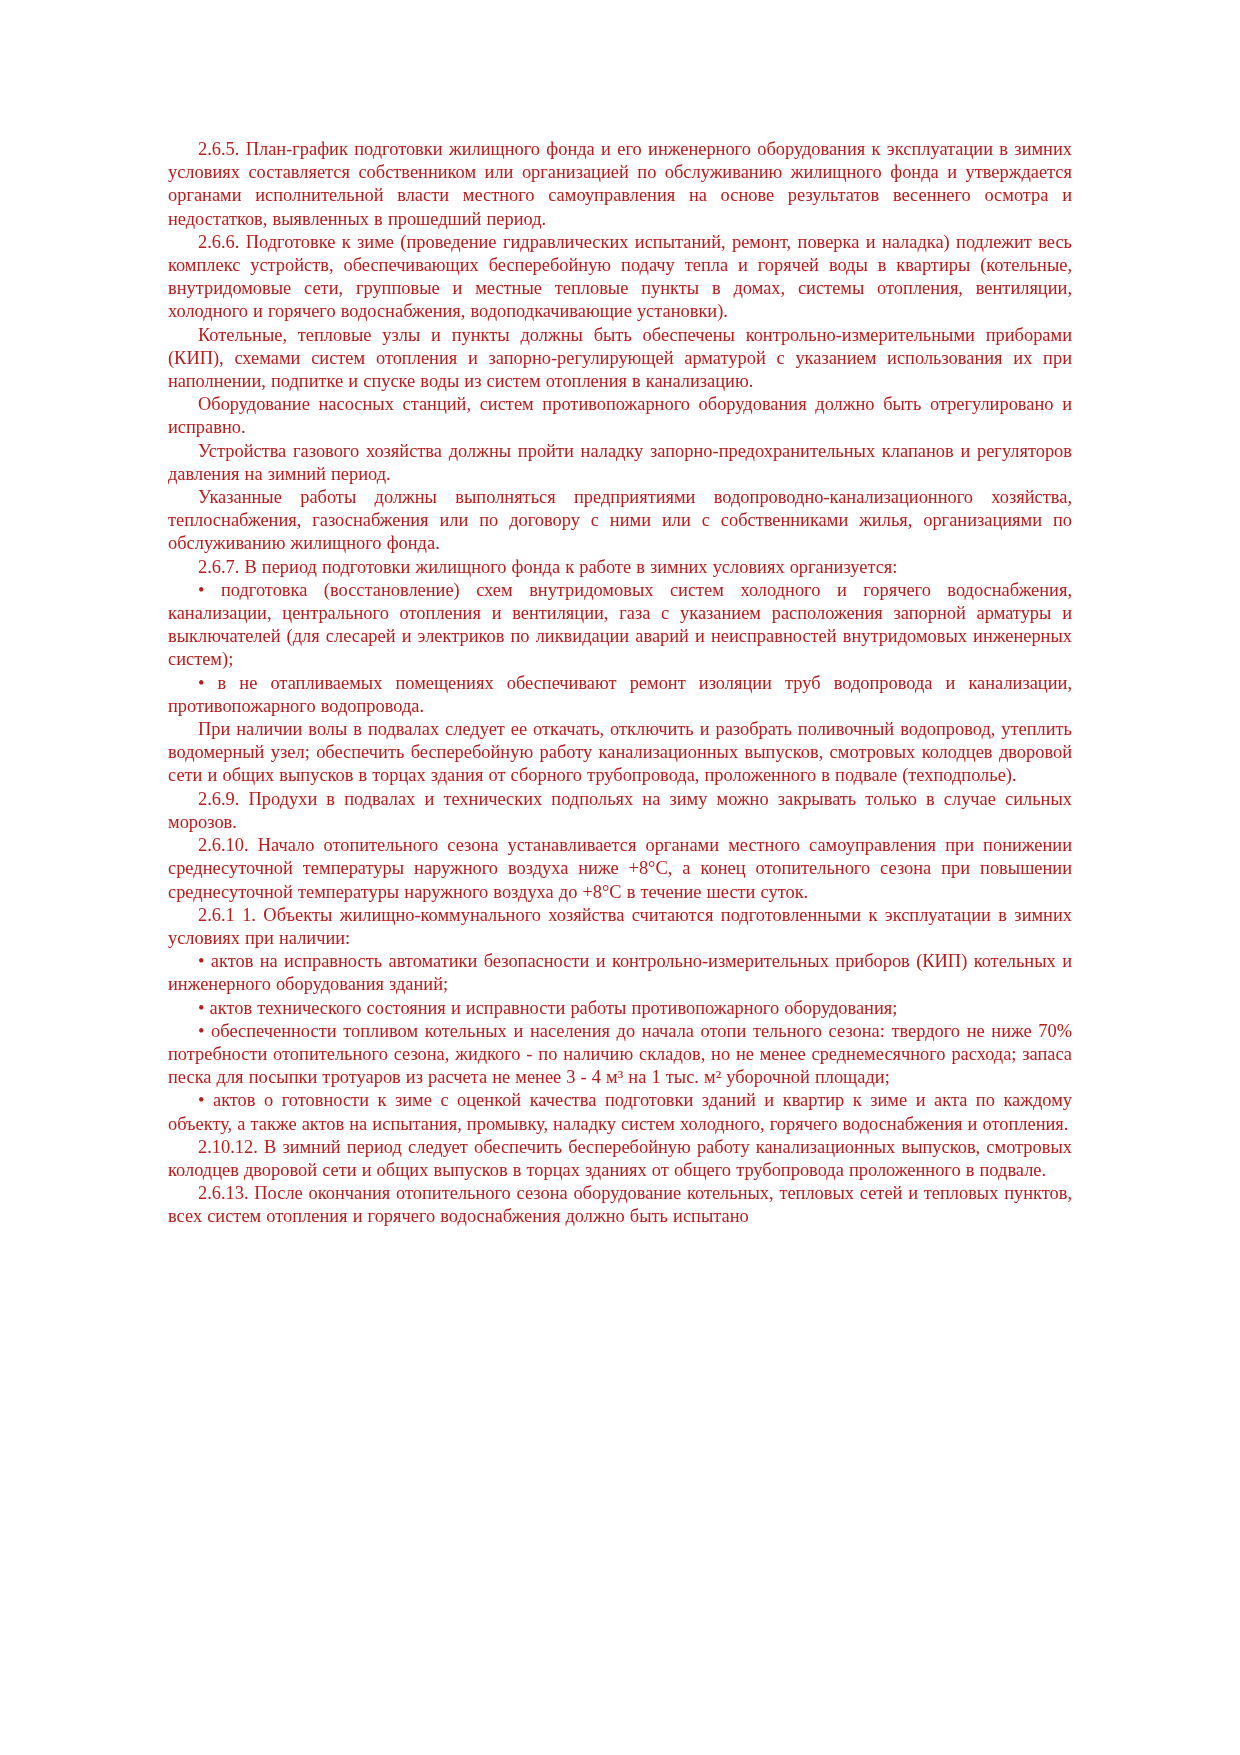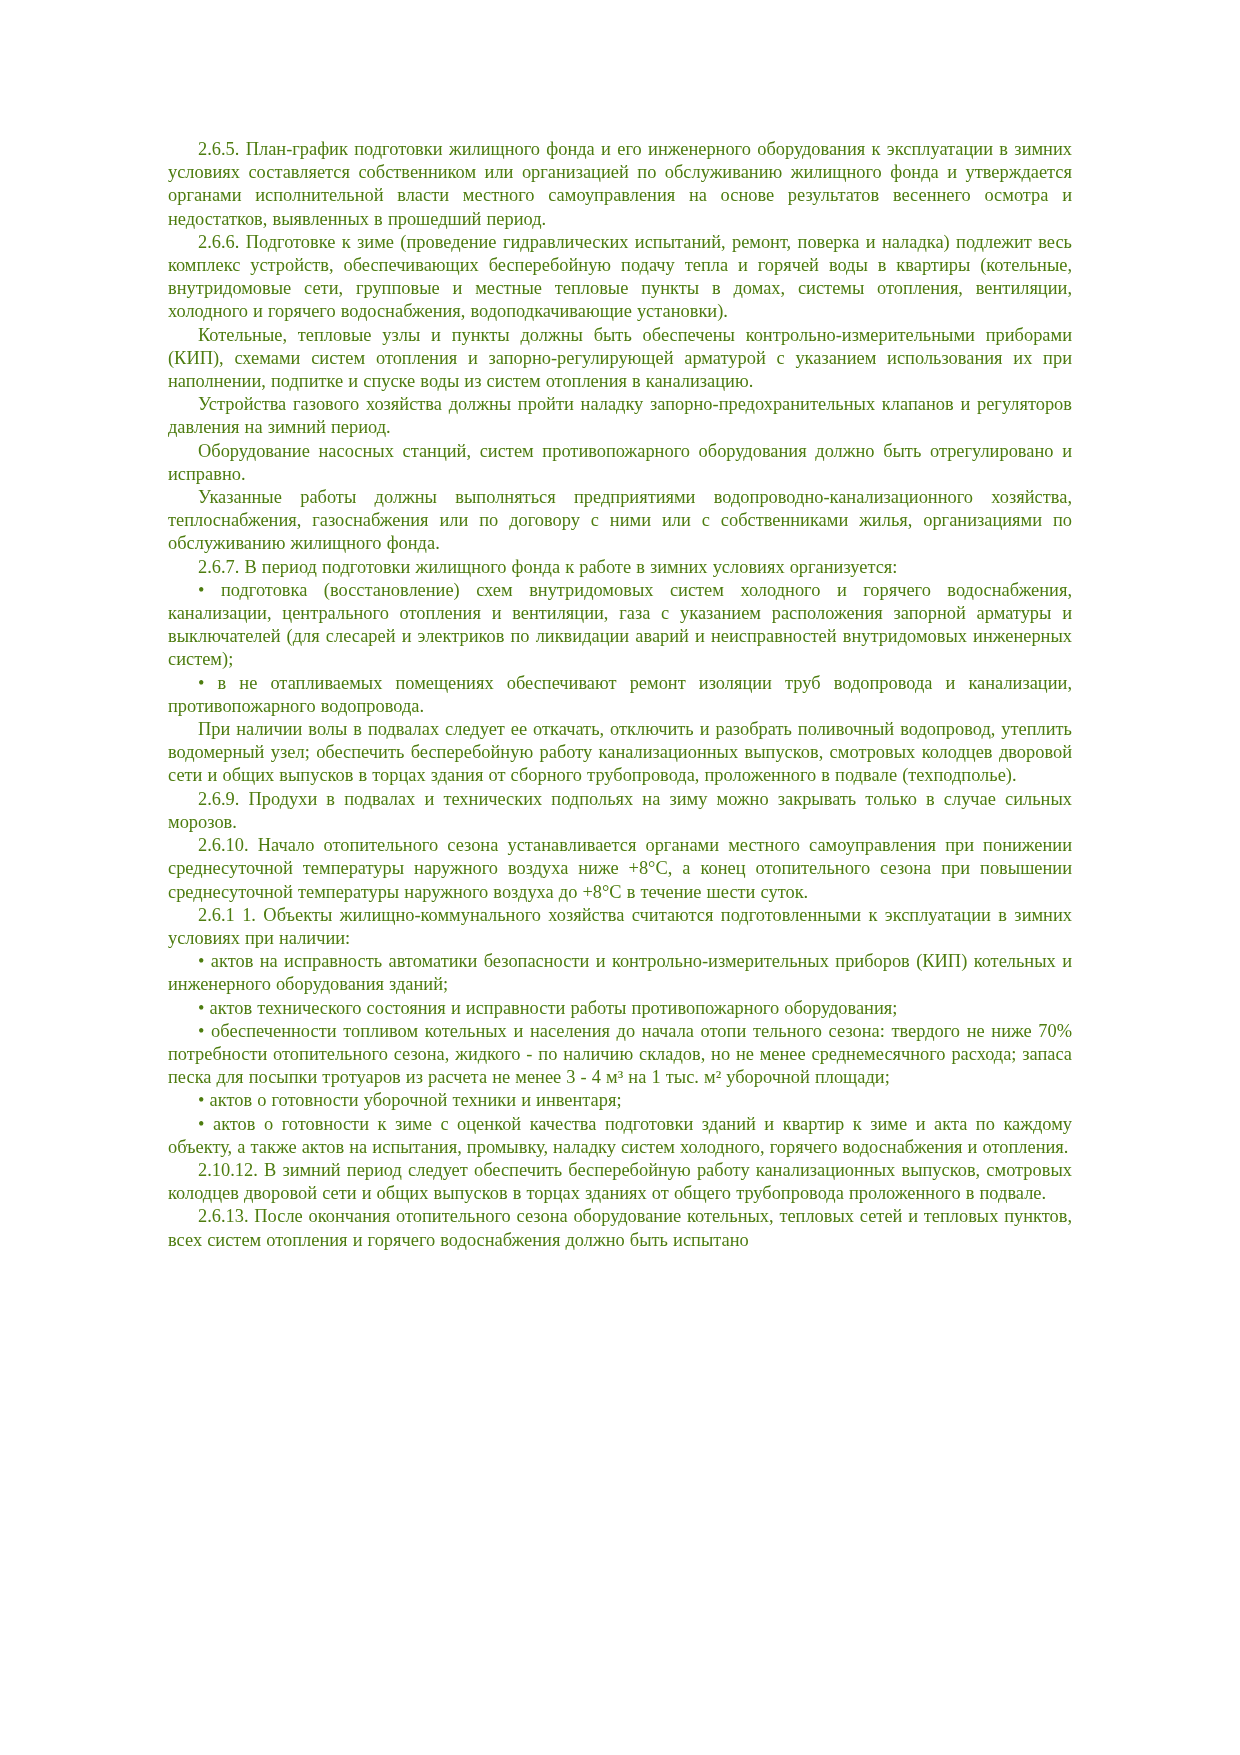--- a/index.html
+++ b/index.html
@@ -19,46 +19,45 @@
   }
   .doc-body {
     width: 904px;
   }
   .para {
     margin: 0;
     padding: 0;
     font-family: "Liberation Serif", "DejaVu Serif", serif;
     font-size: 18.4px;
     line-height: 23.2px;
-    color: #4d7c0f;
+    color: #b91c1c;
     text-align: justify;
     text-indent: 30px;
     word-spacing: 0.5px;
   }
 </style>
 </head>
 <body>
 
 <div class="page">
   <main class="doc-body">
 
   <p class="para">2.6.5. План-график подготовки жилищного фонда и его инженерного оборудования к эксплуатации в зимних условиях составляется собственником или организацией по обслуживанию жилищного фонда и утверждается органами исполнительной власти местного самоуправления на основе результатов весеннего осмотра и недостатков, выявленных в прошедший период.</p>
       <p class="para">2.6.6. Подготовке к зиме (проведение гидравлических испытаний, ремонт, поверка и наладка) подлежит весь комплекс устройств, обеспечивающих бесперебойную подачу тепла и горячей воды в квартиры (котельные, внутридомовые сети, групповые и местные тепловые пункты в домах, системы отопления, вентиляции, холодного и горячего водоснабжения, водоподкачивающие установки).</p>
       <p class="para">Котельные, тепловые узлы и пункты должны быть обеспечены контрольно-измерительными приборами (КИП), схемами систем отопления и запорно-регулирующей арматурой с указанием использования их при наполнении, подпитке и спуске воды из систем отопления в канализацию.</p>
+      <p class="para">Оборудование насосных станций, систем противопожарного оборудования должно быть отрегулировано и исправно.</p>
       <p class="para">Устройства газового хозяйства должны пройти наладку запорно-предохранительных клапанов и регуляторов давления на зимний период.</p>
-      <p class="para">Оборудование насосных станций, систем противопожарного оборудования должно быть отрегулировано и исправно.</p>
       <p class="para">Указанные работы должны выполняться предприятиями водопроводно-канализационного хозяйства, теплоснабжения, газоснабжения или по договору с ними или с собственниками жилья, организациями по обслуживанию жилищного фонда.</p>
       <p class="para">2.6.7. В период подготовки жилищного фонда к работе в зимних условиях организуется:</p>
       <p class="para">• подготовка (восстановление) схем внутридомовых систем холодного и горячего водоснабжения, канализации, центрального отопления и вентиляции, газа с указанием расположения запорной арматуры и выключателей (для слесарей и электриков по ликвидации аварий и неисправностей внутридомовых инженерных систем);</p>
       <p class="para">• в не отапливаемых помещениях обеспечивают ремонт изоляции труб водопровода и канализации, противопожарного водопровода.</p>
       <p class="para">При наличии волы в подвалах следует ее откачать, отключить и разобрать поливочный водопровод, утеплить водомерный узел; обеспечить бесперебойную работу канализационных выпусков, смотровых колодцев дворовой сети и общих выпусков в торцах здания от сборного трубопровода, проложенного в подвале (техподполье).</p>
       <p class="para">2.6.9. Продухи в подвалах и технических подпольях на зиму можно закрывать только в случае сильных морозов.</p>
       <p class="para">2.6.10. Начало отопительного сезона устанавливается органами местного самоуправления при понижении среднесуточной температуры наружного воздуха ниже +8°С, а конец отопительного сезона при повышении среднесуточной температуры наружного воздуха до +8°С в течение шести суток.</p>
       <p class="para">2.6.1 1. Объекты жилищно-коммунального хозяйства считаются подготовленными к эксплуатации в зимних условиях при наличии:</p>
       <p class="para">• актов на исправность автоматики безопасности и контрольно-измерительных приборов (КИП) котельных и инженерного оборудования зданий;</p>
       <p class="para">• актов технического состояния и исправности работы противопожарного оборудования;</p>
       <p class="para">• обеспеченности топливом котельных и населения до начала отопи тельного сезона: твердого не ниже 70% потребности отопительного сезона, жидкого - по наличию складов, но не менее среднемесячного расхода; запаса песка для посыпки тротуаров из расчета не менее 3 - 4 м³ на 1 тыс. м² уборочной площади;</p>
-      <p class="para">• актов о готовности уборочной техники и инвентаря;</p>
       <p class="para">• актов о готовности к зиме с оценкой качества подготовки зданий и квартир к зиме и акта по каждому объекту, а также актов на испытания, промывку, наладку систем холодного, горячего водоснабжения и отопления.</p>
       <p class="para">2.10.12. В зимний период следует обеспечить бесперебойную работу канализационных выпусков, смотровых колодцев дворовой сети и общих выпусков в торцах зданиях от общего трубопровода проложенного в подвале.</p>
       <p class="para">2.6.13. После окончания отопительного сезона оборудование котельных, тепловых сетей и тепловых пунктов, всех систем отопления и горячего водоснабжения должно быть испытано</p>
     </main>
 </div>
 
 </body></html>

